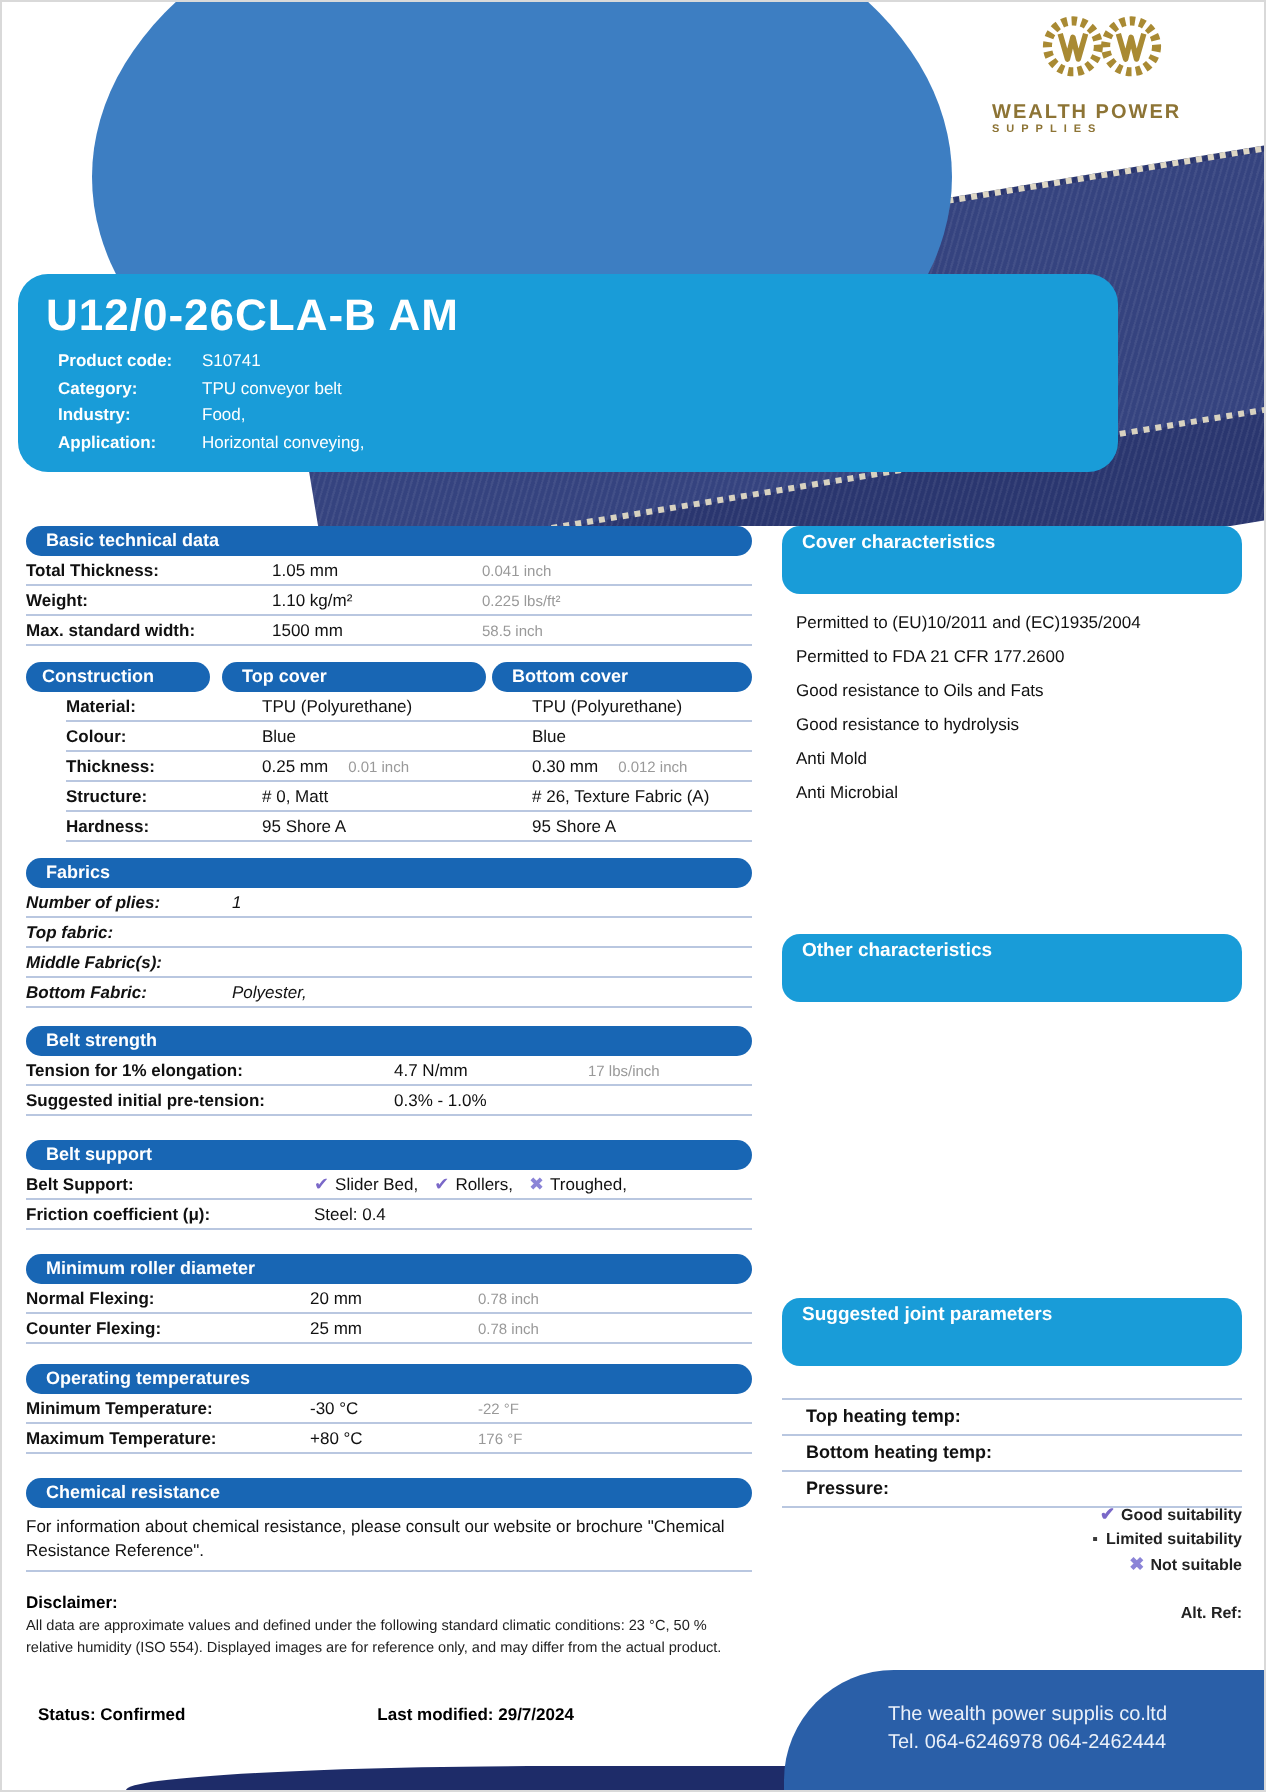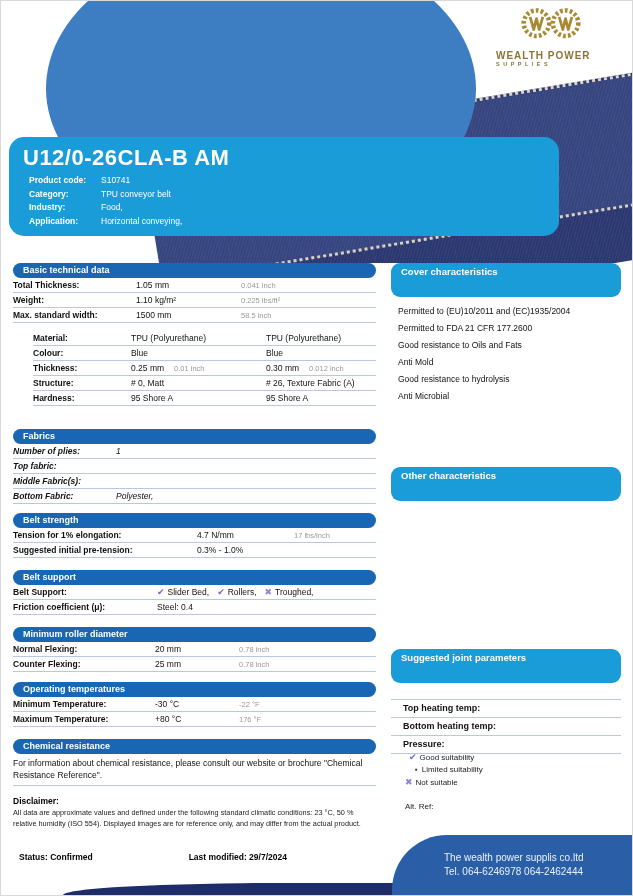--- a/index.html
+++ b/index.html
@@ -50,21 +50,21 @@
   .pillrow { display:grid; grid-template-columns:92px 6px 132px 3px 1fr; }
   .cell2 { display:flex; gap:10px; align-items:baseline; }
   .chk { color:#7a68c8; font-size:9px; margin-right:3px; }
   .crs { color:#8b84d7; font-size:9px; margin-right:3px; }
   .sqr { color:#3a3a3a; font-size:8px; margin-right:4px; }
   .supitems { display:flex; gap:8px; align-items:baseline; }
 
   .coveritem { font-size:8.5px; line-height:17px; color:#111; }
   .jointrow { font-size:9px; font-weight:bold; line-height:17px;
               border-bottom:1px solid #b9c7e0; padding-left:12px; color:#111; }
-  .legline { font-size:8px; font-weight:normal; color:#222; line-height:12px; padding-left:18px; }
+  .legline { font-size:8px; font-weight:bold; color:#222; line-height:12px; padding-left:18px;text-align:right; }
   .chem-text { font-size:8.5px; line-height:12px; color:#111; padding-top:3px;
                padding-bottom:4px; border-bottom:1px solid #b9c7e0; }
 
   .disc-t { font-weight:bold; font-size:8.5px; }
   .disc-x { font-size:7.3px; line-height:10.5px; color:#222; margin-top:2px; }
   .statusline { position:absolute; left:18px; top:851px; width:360px;
                 font-size:8.5px; font-weight:bold; display:flex; }
   .statusline .lm { margin-left:96px; }
 
   
@@ -126,20 +126,27 @@
       <span class="imp">0.225 lbs/ft²</span>
     </div>
     <div class="row g-basic">
       <span class="lbl">Max. standard width:</span>
       <span>1500 mm</span>
       <span class="imp">58.5 inch</span>
     </div>
   </div>
 
   <div class="sec" style="top:330px">
+    <div class="pillrow">
+      <div class="pill" style="padding-left:8px">Construction</div>
+      <span></span>
+      <div class="pill">Top cover</div>
+      <span></span>
+      <div class="pill">Bottom cover</div>
+    </div>
     <div class="row g-con">
       <span class="lbl">Material:</span>
       <span>TPU (Polyurethane)</span>
       <span>TPU (Polyurethane)</span>
     </div>
     <div class="row g-con">
       <span class="lbl">Colour:</span>
       <span>Blue</span>
       <span>Blue</span>
     </div>
@@ -264,22 +271,22 @@
     <span>Status: Confirmed</span>
     <span class="lm">Last modified: 29/7/2024</span>
   </div>
 
   <div class="rsec" style="top:262px">
     <div class="rpill">Cover characteristics</div>
     <div style="padding:6px 0 0 7px">
       <div class="coveritem">Permitted to (EU)10/2011 and (EC)1935/2004</div>
       <div class="coveritem">Permitted to FDA 21 CFR 177.2600</div>
       <div class="coveritem">Good resistance to Oils and Fats</div>
+      <div class="coveritem">Good resistance to hydrolysis</div>
       <div class="coveritem">Anti Mold</div>
-      <div class="coveritem">Good resistance to hydrolysis</div>
       <div class="coveritem">Anti Microbial</div>
     </div>
   </div>
 
   <div class="rsec" style="top:466px">
     <div class="rpill">Other characteristics</div>
   </div>
 
   <div class="rsec" style="top:648px">
     <div class="rpill">Suggested joint parameters</div>

